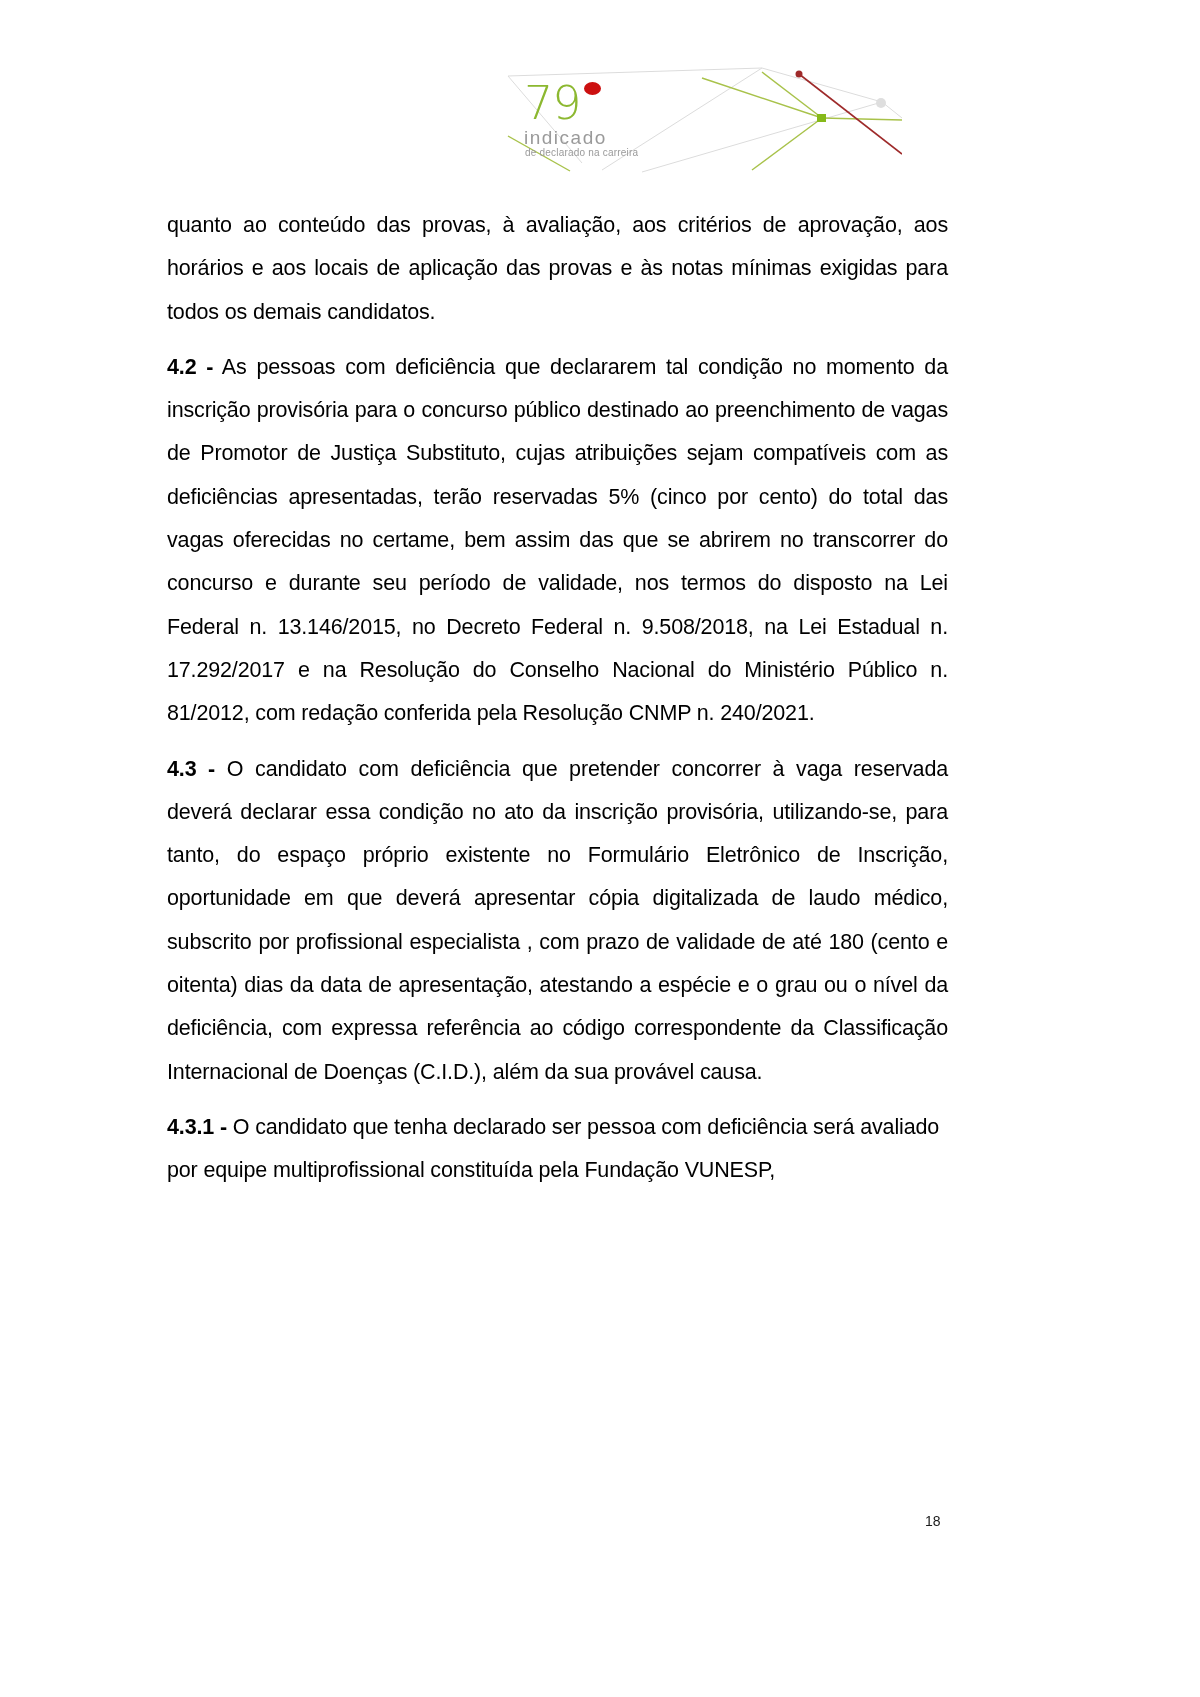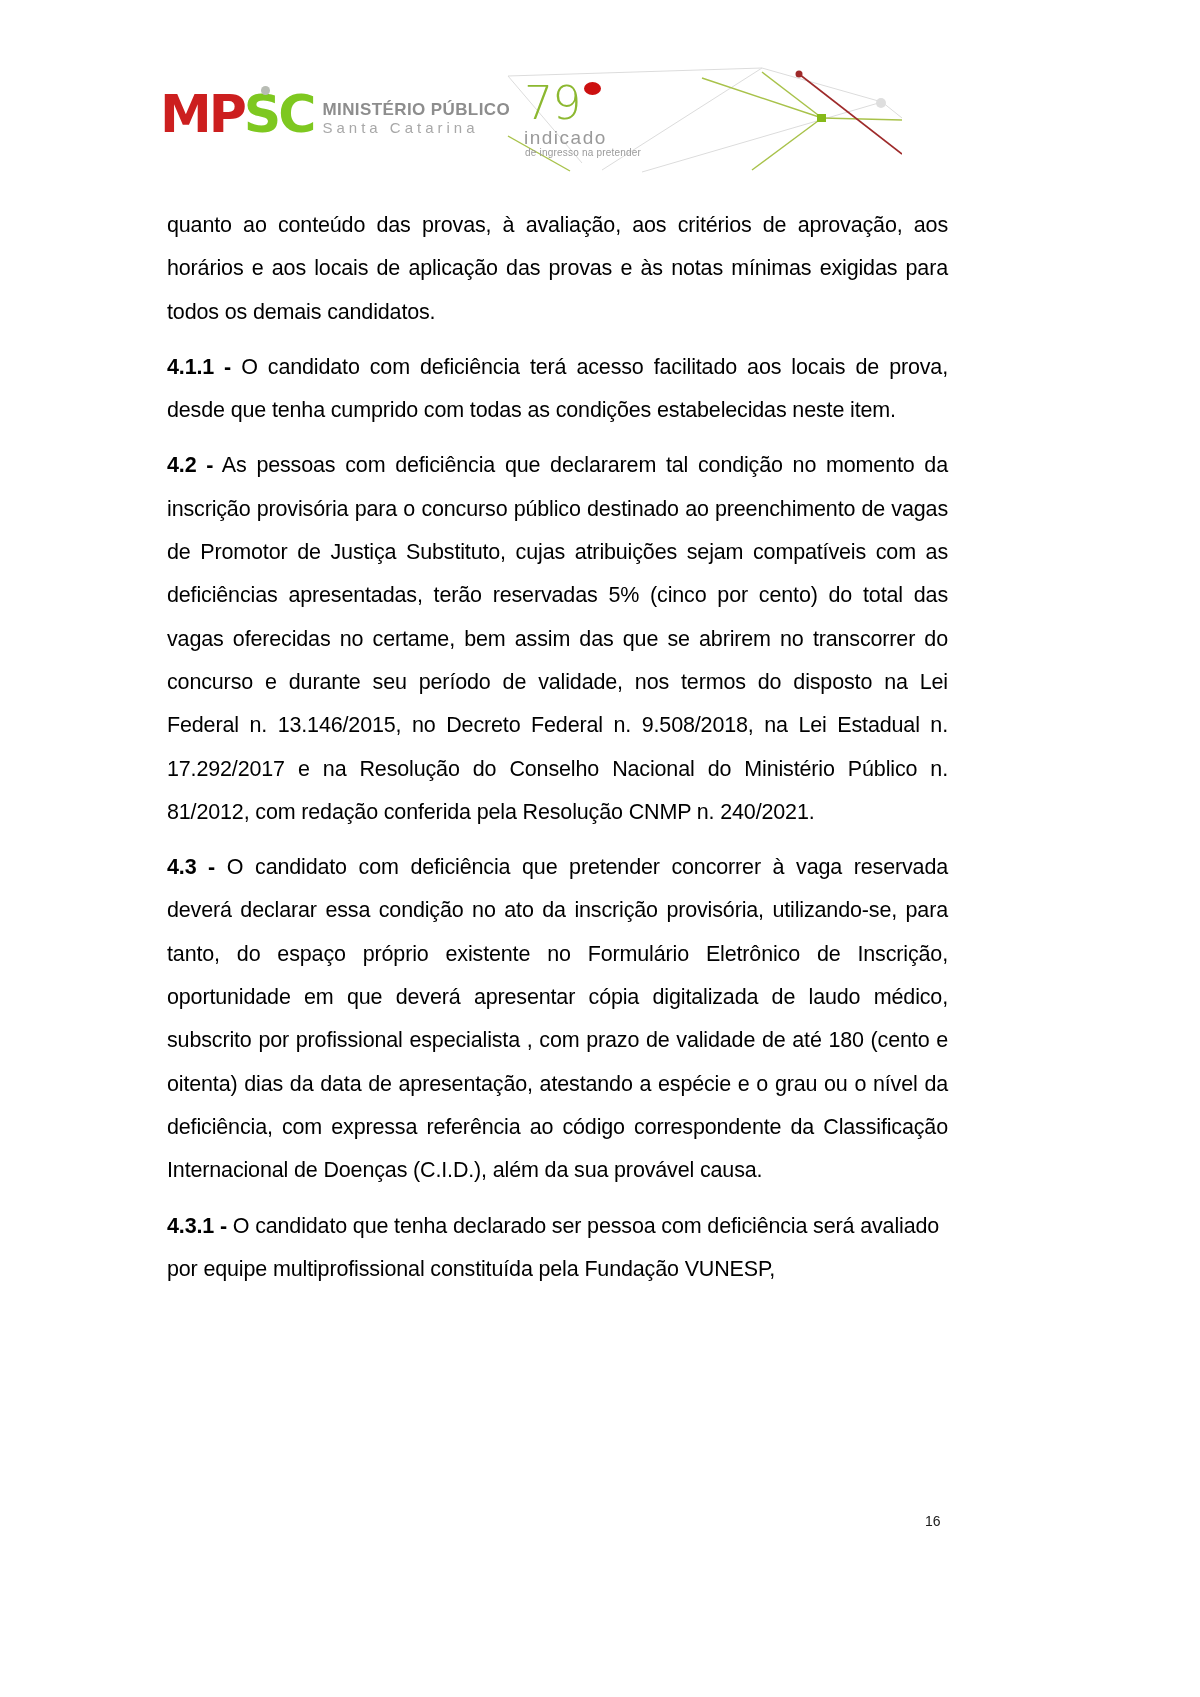--- a/index.html
+++ b/index.html
@@ -159,30 +159,20 @@
     color: #1a1a1a;
   }
 </style>
 </head>
 <body>
 
 <div class="page">
 
   <div class="header">
 
-    <div class="logo-mpsc">
-      <div class="logo-mark">
-        <span class="mp">MP</span><span class="sc">SC</span>
-        <span class="logo-dot"></span>
-      </div>
-      <div class="logo-words">
-        <div class="l1">MINISTÉRIO PÚBLICO</div>
-        <div class="l2">Santa Catarina</div>
-      </div>
-    </div>
 
     <div class="logo-45">
       <svg width="440" height="115" viewBox="0 0 440 115">
 
         <g stroke="#dcdcdc" stroke-width="1" fill="none">
           <line x1="46" y1="18" x2="120" y2="105"></line>
           <line x1="46" y1="18" x2="300" y2="10"></line>
           <line x1="300" y1="10" x2="420" y2="44"></line>
           <line x1="420" y1="44" x2="440" y2="60"></line>
           <line x1="140" y1="112" x2="300" y2="10"></line>
@@ -202,34 +192,33 @@
         </g>
 
         <rect x="355" y="56" width="9" height="8" fill="#86b919"></rect>
         <circle cx="419" cy="45" r="5" fill="#dedede"></circle>
         <circle cx="337" cy="16" r="3.5" fill="#9e2a2a"></circle>
       </svg>
 
       <div class="concurso-num">79</div>
       <div class="concurso-dot"></div>
       <div class="concurso-word">indicado</div>
-      <div class="concurso-sub">de ingresso na pretender</div>
+      <div class="concurso-sub">de declarado na carreira</div>
     </div>
   </div>
 
   <div class="content">
 
     <p class="para"><span>quanto ao conteúdo das provas, à avaliação, aos critérios de aprovação, aos horários e aos locais de aplicação das provas e às notas mínimas exigidas para todos os demais candidatos.</span></p>
 
-    <p class="para"><b class="num">4.1.1 -</b><span> O candidato com deficiência terá acesso facilitado aos locais de prova, desde que tenha cumprido com todas as condições estabelecidas neste item.</span></p>
 
     <p class="para"><b class="num">4.2 -</b><span> As pessoas com deficiência que declararem tal condição no momento da inscrição provisória para o concurso público destinado ao preenchimento de vagas de Promotor de Justiça Substituto, cujas atribuições sejam compatíveis com as deficiências apresentadas, terão reservadas 5% (cinco por cento) do total das vagas oferecidas no certame, bem assim das que se abrirem no transcorrer do concurso e durante seu período de validade, nos termos do disposto na Lei Federal n. 13.146/2015, no Decreto Federal n. 9.508/2018, na Lei Estadual n. 17.292/2017 e na Resolução do Conselho Nacional do Ministério Público n. 81/2012, com redação conferida pela Resolução CNMP n. 240/2021.</span></p>
 
 
     <p class="para"><b class="num">4.3 -</b><span>  O candidato com deficiência que pretender concorrer à vaga reservada deverá declarar essa condição no ato da inscrição provisória, utilizando-se, para tanto, do espaço próprio existente no Formulário Eletrônico de Inscrição, oportunidade em que deverá apresentar cópia digitalizada de laudo médico, subscrito por profissional especialista , com prazo de validade de até 180 (cento e oitenta) dias da data de apresentação, atestando a espécie e o grau ou o nível da deficiência, com expressa referência ao código correspondente da Classificação Internacional de Doenças (C.I.D.), além da sua provável causa.</span></p>
 
     <p class="para last-noj"><b class="num">4.3.1 -</b><span> O candidato que tenha declarado ser pessoa com deficiência será avaliado por equipe multiprofissional constituída pela Fundação VUNESP,</span></p>
 
   </div>
 
-  <div class="page-number">16</div>
+  <div class="page-number">18</div>
 
 </div>
 
 </body></html>

